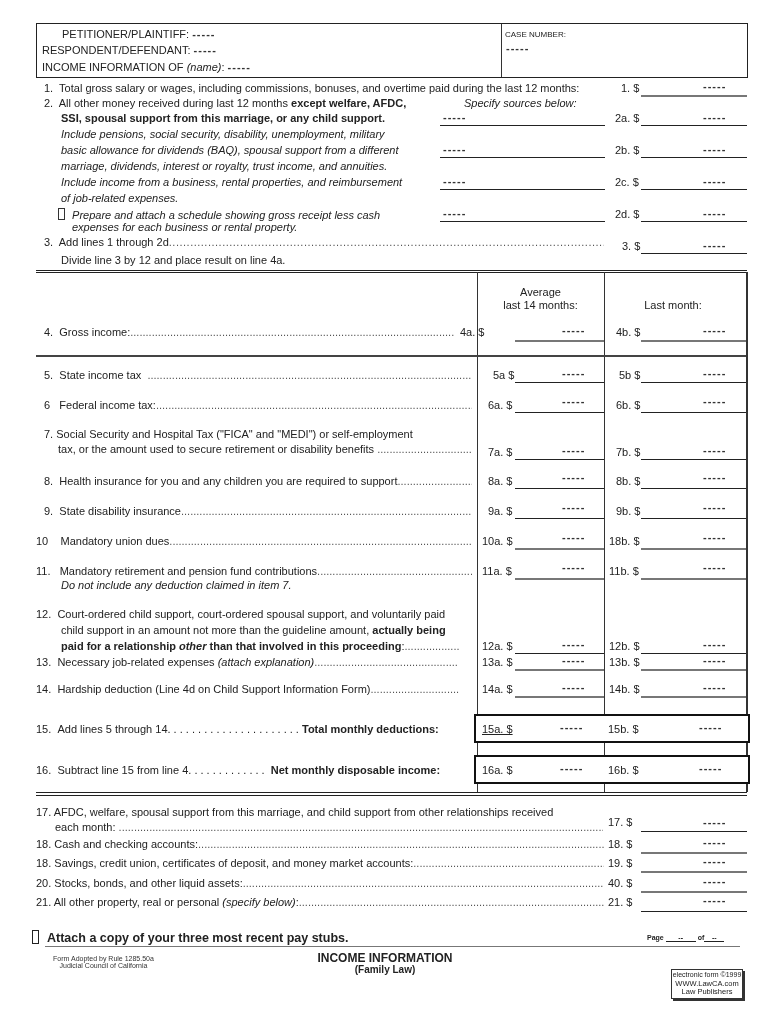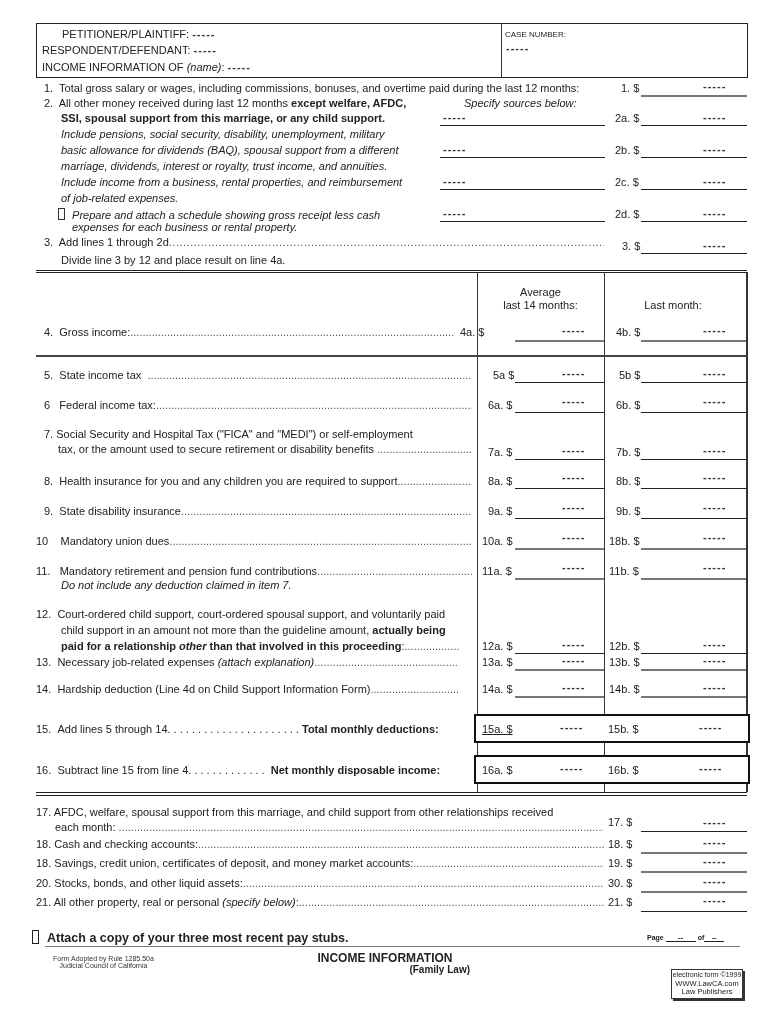--- a/index.html
+++ b/index.html
@@ -228,21 +228,21 @@
 <div class="lbl" style="left:608px;top:838px;">18. $</div>
 <div class="uline gray" style="left:641px;top:852px;width:106px;"></div>
 <div class="lbl dash" style="left:703px;top:836px;">-----</div>
 
 <div class="lbl" style="left:36px;top:857px;width:568px;overflow:hidden;"><span>18.</span> <span>Savings, credit union, certificates of deposit, and money market accounts:</span><span style="color:#555;">..........................................................................</span></div>
 <div class="lbl" style="left:608px;top:857px;">19. $</div>
 <div class="uline gray" style="left:641px;top:871px;width:106px;"></div>
 <div class="lbl dash" style="left:703px;top:855px;">-----</div>
 
 <div class="lbl" style="left:36px;top:877px;width:568px;overflow:hidden;"><span>20.</span> <span>Stocks, bonds, and other liquid assets:</span><span style="color:#555;">...................................................................................................................................................</span></div>
-<div class="lbl" style="left:608px;top:877px;">30. $</div>
+<div class="lbl" style="left:608px;top:877px;">40. $</div>
 <div class="uline gray" style="left:641px;top:891px;width:106px;"></div>
 <div class="lbl dash" style="left:703px;top:875px;">-----</div>
 
 <div class="lbl" style="left:36px;top:896px;width:568px;overflow:hidden;"><span>21.</span> <span>All other property, real or personal</span> <span class="it">(specify below)</span>:<span style="color:#555;">.......................................................................................................................</span></div>
 <div class="lbl" style="left:608px;top:896px;">21. $</div>
 <div class="uline" style="left:641px;top:911px;width:106px;"></div>
 <div class="lbl dash" style="left:703px;top:894px;">-----</div>
 
 <div class="lbl" style="left:32px;top:930px;font-size:12.5px;font-weight:bold;">
   <span style="display:inline-block;width:5px;height:12px;border:1px solid #222;vertical-align:-2px;margin-right:5px;"></span>
@@ -254,19 +254,19 @@
   <span>of</span><span style="display:inline-block;width:20px;border-bottom:1px solid #222;text-align:center;">--</span>
 </div>
 <div class="hline" style="left:45px;top:946px;width:695px;border-top:1px solid #777;"></div>
 
 <div class="lbl" style="left:46px;top:955px;font-size:7px;text-align:center;width:115px;color:#333;">
   <div>Form Adopted by Rule 1285.50a</div>
   <div>Judicial Council of California</div>
 </div>
 <div class="lbl" style="left:300px;top:951px;width:170px;text-align:center;">
   <div class="b" style="font-size:12px;">INCOME INFORMATION</div>
-  <div class="b" style="font-size:10px;margin-top:-1px;text-align:right;">(Family Law)</div>
+  <div class="b" style="font-size:10px;margin-top:-1px;">(Family Law)</div>
 </div>
 <div class="abs" style="left:671px;top:969px;width:70px;height:27px;border:1px solid #333;box-shadow:2px 2px 0 #333;font-size:7px;text-align:center;line-height:8.5px;padding-top:1px;">
   <div>electronic form ©1999</div>
   <div style="font-size:7.5px;">WWW.LawCA.com</div>
   <div style="font-size:7.5px;">Law Publishers</div>
 </div>
 
 </body></html>

